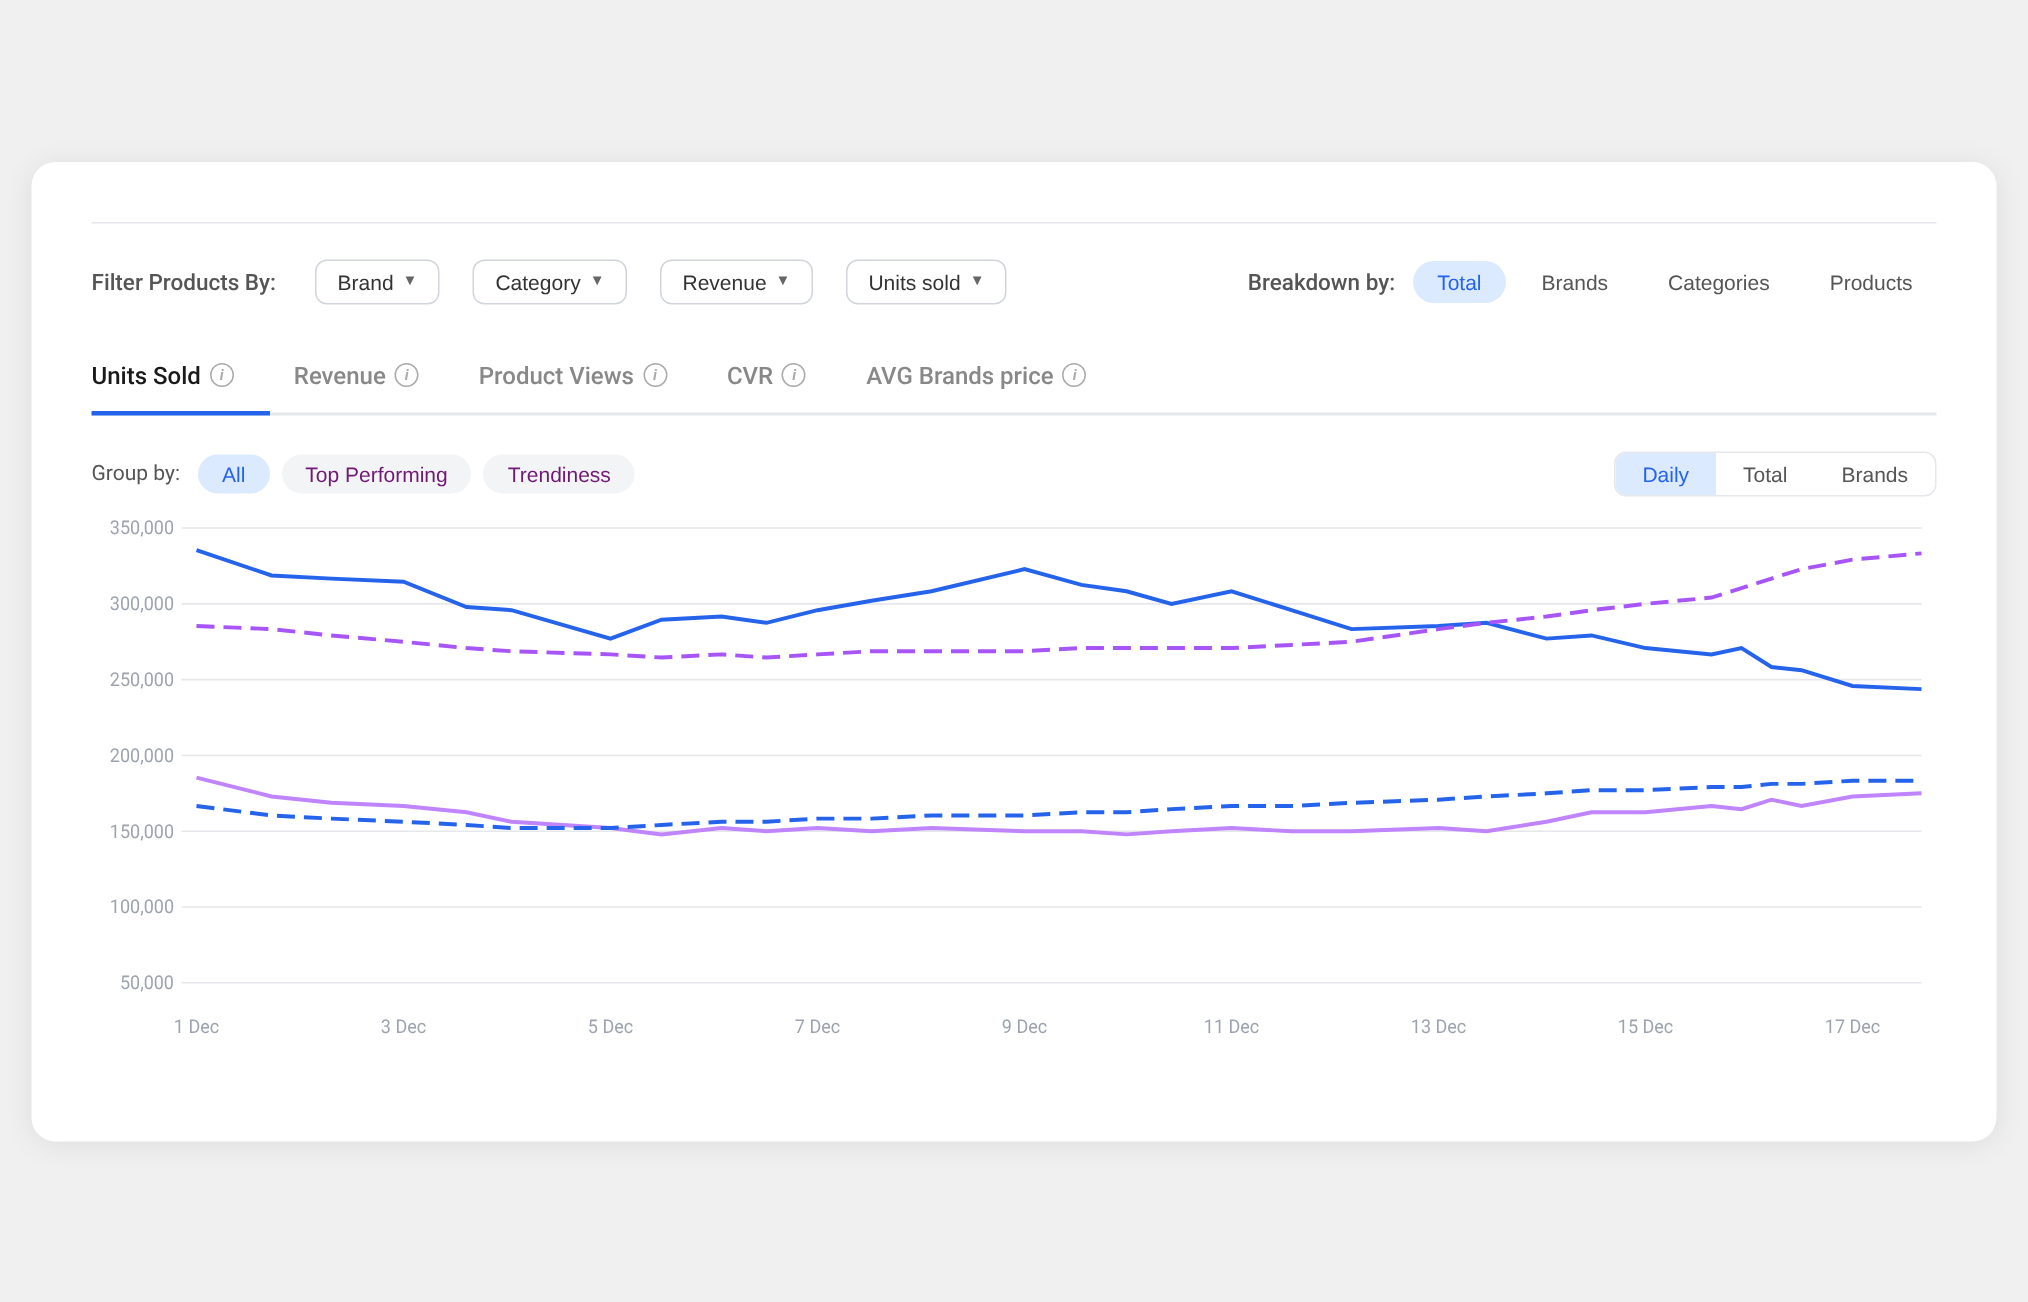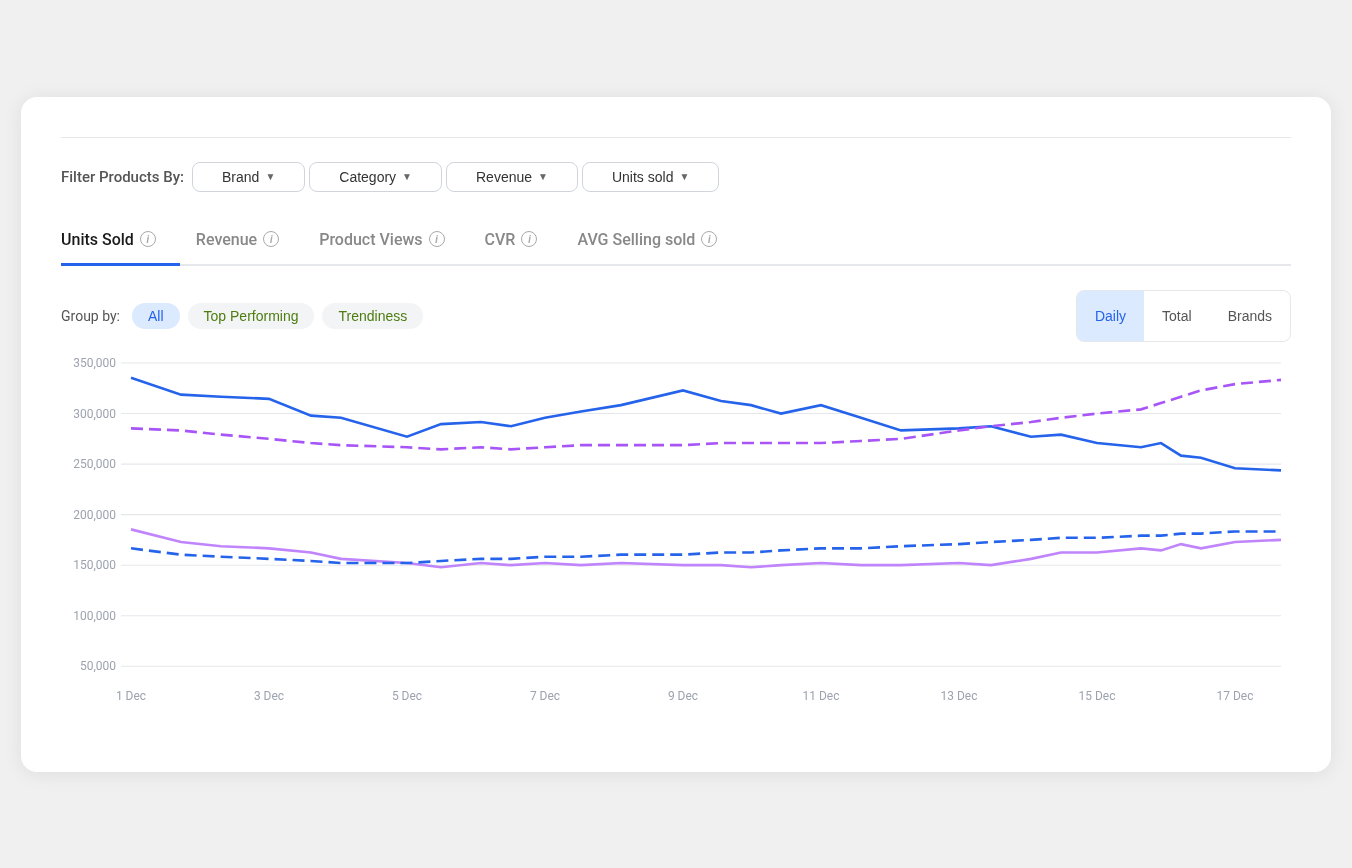--- a/index.html
+++ b/index.html
@@ -26,37 +26,37 @@
       margin-bottom: 30px;
     }
     .divider {
       border: none;
       border-top: 1px solid #e5e7eb;
       margin-bottom: 24px;
     }
     .filter-row {
       display: flex;
       align-items: center;
-      gap: 4px;
+      gap: 22px;
       margin-bottom: 28px;
       flex-wrap: wrap;
     }
     .filter-label {
       font-size: 15px;
       color: #555;
       font-weight: 500;
       margin-right: 4px;
     }
     .filter-btn {
       display: flex;
       align-items: center;
       gap: 6px;
       border: 1px solid #d1d5db;
       border-radius: 8px;
-      padding: 6px 29px;
+      padding: 6px 14px;
       font-size: 14px;
       color: #333;
       background: #fff;
       cursor: pointer;
       font-weight: 500;
     }
     .filter-btn .chevron {
       font-size: 10px;
       color: #666;
     }
@@ -143,32 +143,32 @@
       font-weight: 500;
       border: none;
       text-align: right;
     }
     .group-btn.active {
       background: #dbeafe;
       color: #2563eb;
     }
     .group-btn.inactive {
       background: #f3f4f6;
-      color: #4d7c0f;
+      color: #701a75;
     }
     .time-btns {
       margin-left: auto;
       display: flex;
       gap: 0;
       border: 1px solid #e5e7eb;
       border-radius: 8px;
       overflow: hidden;
     }
     .time-btn {
-      padding: 17px 18px;
+      padding: 6px 18px;
       font-size: 14px;
       font-weight: 500;
       cursor: pointer;
       border: none;
       background: transparent;
       color: #555;
     }
     .time-btn.active {
       background: #dbeafe;
       color: #2563eb;
@@ -213,41 +213,48 @@
     </button>
     <button class="filter-btn">
       <span>Revenue</span>
       <span class="chevron">▼</span>
     </button>
     <button class="filter-btn">
       <span>Units sold</span>
       <span class="chevron">▼</span>
     </button>
 
+    <div class="breakdown-section">
+      <span class="breakdown-label">Breakdown by:</span>
+      <button class="breakdown-btn active">Total</button>
+      <button class="breakdown-btn inactive">Brands</button>
+      <button class="breakdown-btn inactive">Categories</button>
+      <button class="breakdown-btn inactive">Products</button>
+    </div>
   </div>
 
   <div class="tabs-row">
     <div class="tab-item active">
       <span>Units Sold</span>
       <span class="tab-info">i</span>
     </div>
     <div class="tab-item">
       <span>Revenue</span>
       <span class="tab-info">i</span>
     </div>
     <div class="tab-item">
       <span>Product Views</span>
       <span class="tab-info">i</span>
     </div>
     <div class="tab-item">
       <span>CVR</span>
       <span class="tab-info">i</span>
     </div>
     <div class="tab-item">
-      <span>AVG Selling sold</span>
+      <span>AVG Brands price</span>
       <span class="tab-info">i</span>
     </div>
   </div>
 
   <div class="group-row">
     <span class="group-label">Group by:</span>
     <button class="group-btn active">All</button>
     <button class="group-btn inactive">Top Performing</button>
     <button class="group-btn inactive">Trendiness</button>
 

